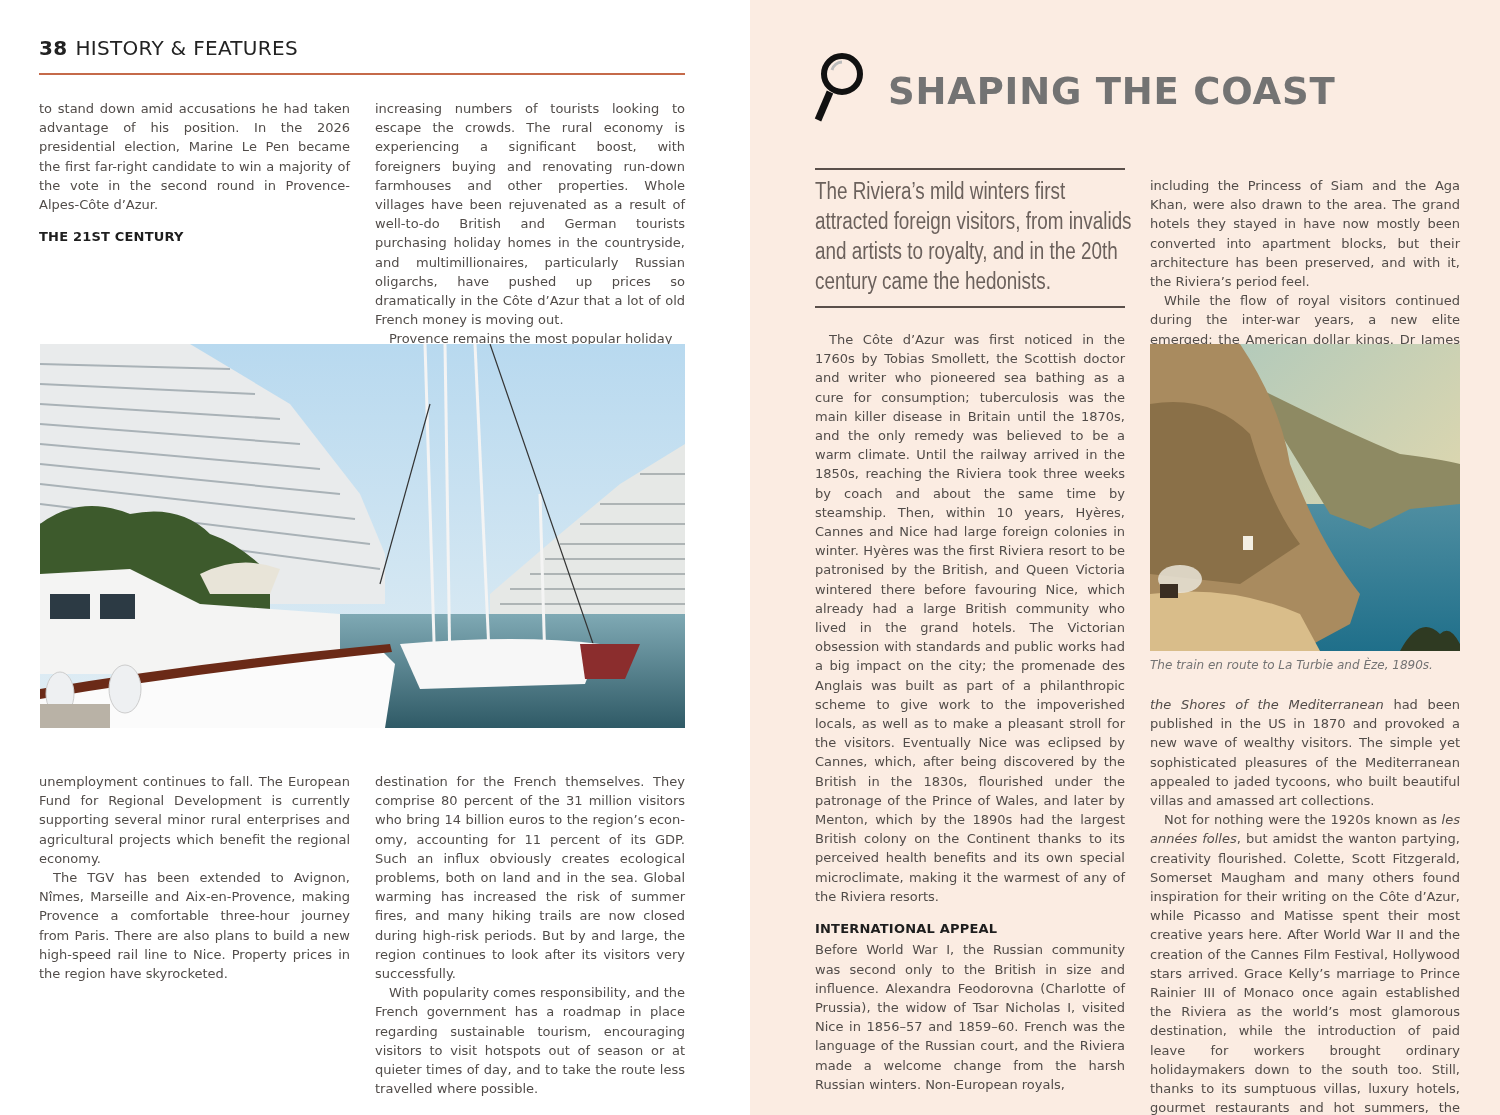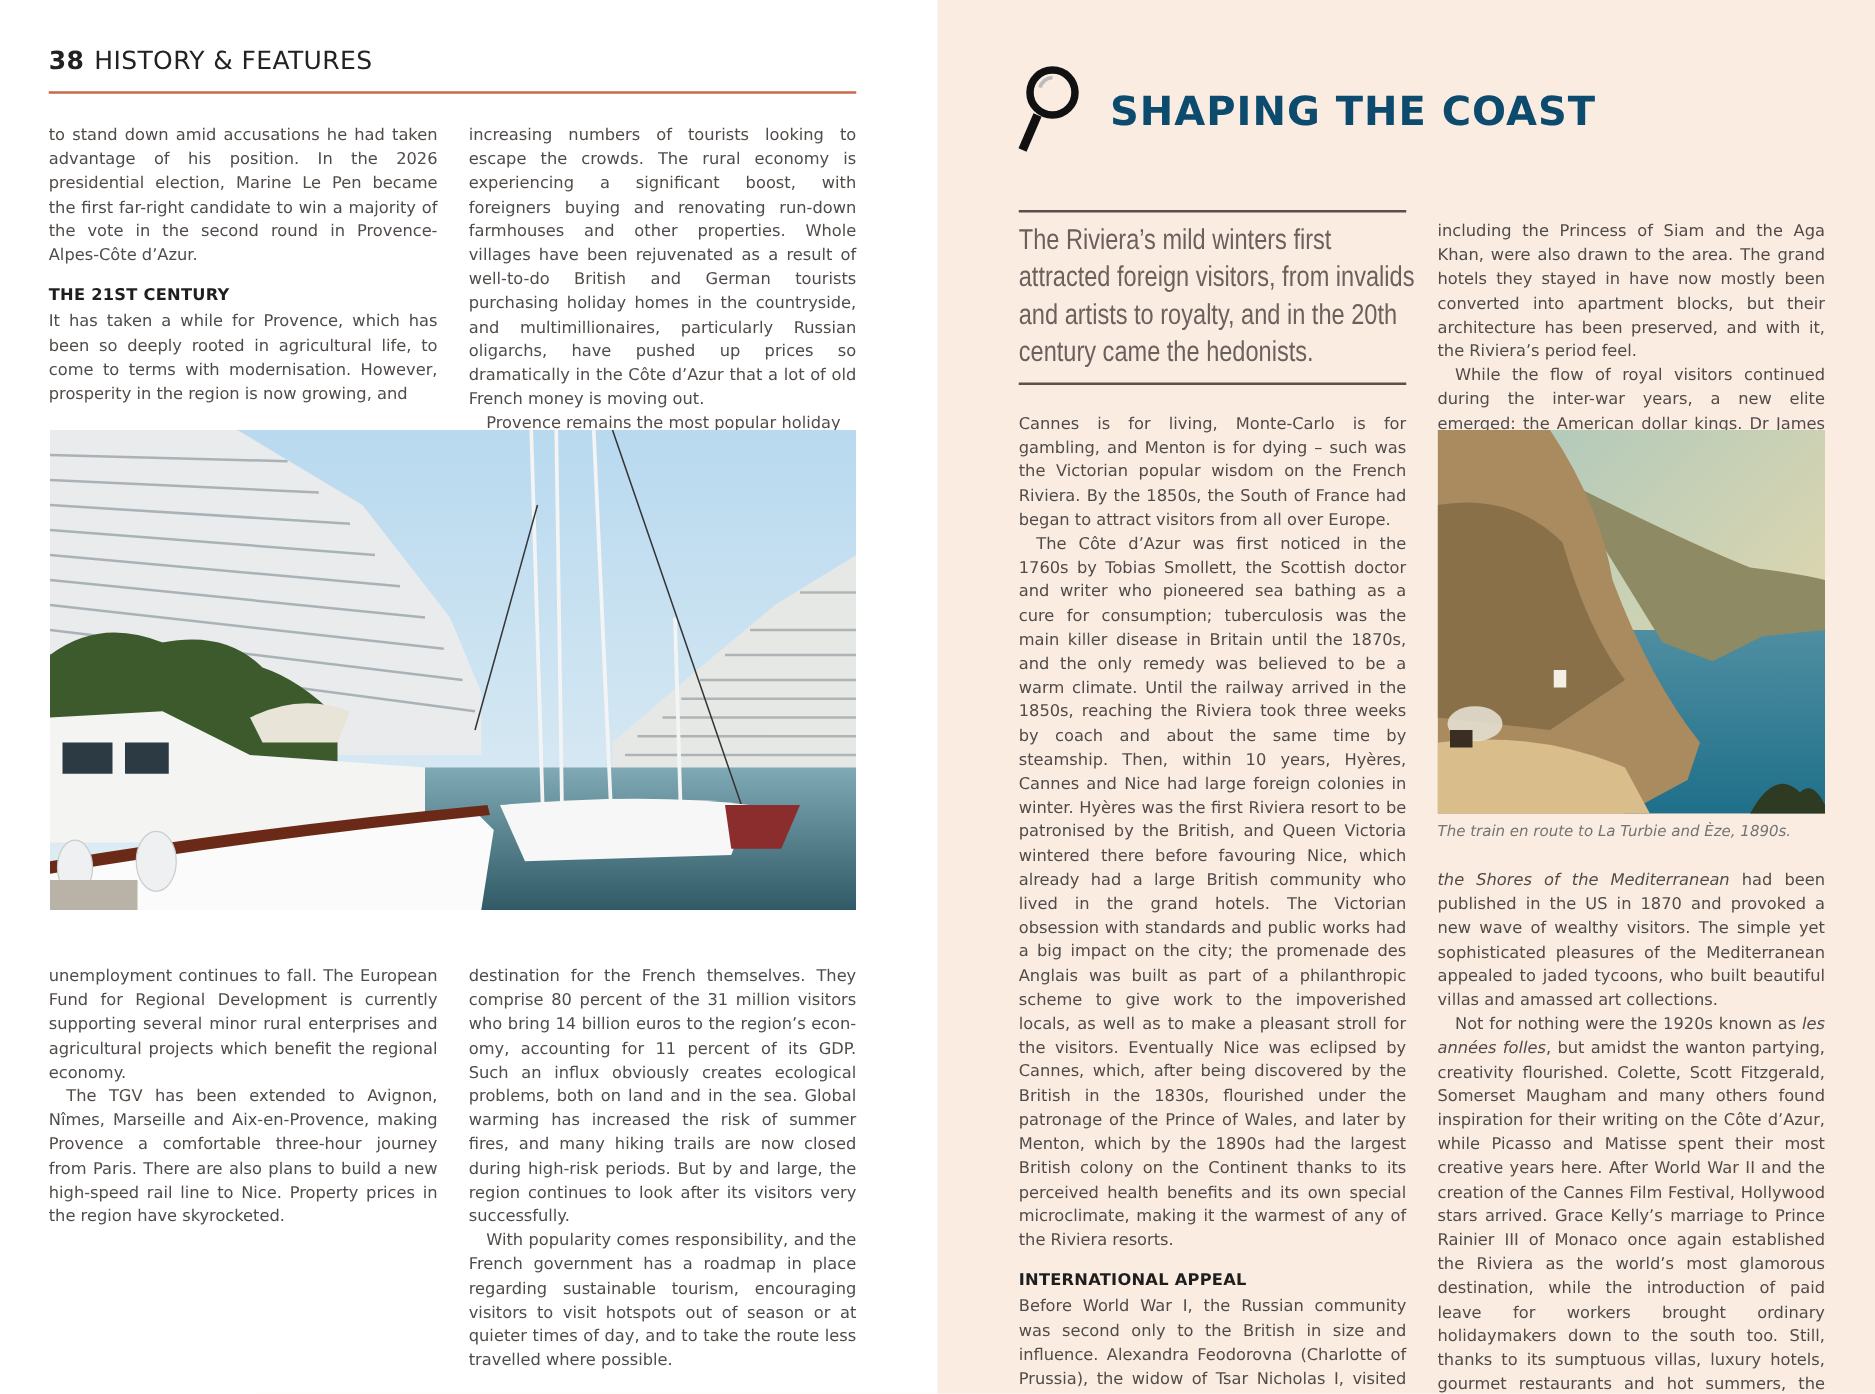--- a/index.html
+++ b/index.html
@@ -13,39 +13,38 @@
 
   .col { position:absolute; font-size:13px; line-height:19.2px; color:#514c49; text-align:justify; hyphens:manual; }
   .col p { margin:0; }
   .col p.indent { text-indent:14px; }
   .col h3 { margin:13px 0 2px 0; font-size:13px; font-weight:bold; color:#1e1e1e; letter-spacing:0.2px; text-align:left; }
   .col em { font-style:italic; }
 
   .photo { position:absolute; overflow:hidden; }
   .caption { position:absolute; font-size:12px; font-style:italic; color:#737373; white-space:nowrap; }
 
-  .feature-title { position:absolute; left:888px; top:70px; font-size:32px; font-weight:bold; color:#0c4a6e; letter-spacing:0.8px; }
+  .feature-title { position:absolute; left:888px; top:70px; font-size:37px; font-weight:bold; color:#737373; letter-spacing:0.8px; }
   .magnifier { position:absolute; left:810px; top:50px; width:60px; height:80px; }
 
   .pull-rule { position:absolute; left:815px; width:310px; height:2px; background:#5a4f4a; }
   .pull-quote { position:absolute; left:815px; top:176px; width:320px; font-size:23px; line-height:30px; color:#6b615c; font-family:"Liberation Sans Narrow","Liberation Sans", sans-serif; transform:scaleX(0.82); transform-origin:left top; width:390px; }
 </style>
 </head>
 <body>
 
 <div class="page-left">
   <div class="running-head">
     <span class="num">38</span><span>HISTORY &amp; FEATURES</span>
   </div>
   <div class="head-rule"></div>
 
   <div class="col" id="l-top1" style="left:39px; top:99px; width:311px;">
       <p><span>to stand down amid accusations he had taken advantage of his position. In the 2026 presiden­tial election, Marine Le Pen became the first far-right candidate to win a majority of the vote in the second round in Provence-Alpes-Côte d’Azur.</span></p>
       <h3>THE 21ST CENTURY</h3>
-      <p><span>It has taken a while for Provence, which has been so deeply rooted in agricultural life, to come to terms with modernisation. However, prosperity in the region is now growing, and</span></p>
     </div>
   <div class="col" id="l-top2" style="left:375px; top:99px; width:310px;">
       <p><span>increasing numbers of tourists looking to escape the crowds. The rural economy is experiencing a significant boost, with foreigners buying and renovating run-down farmhouses and other properties. Whole villages have been rejuvenated as a result of well-to-do British and German tourists purchasing holiday homes in the countryside, and multimillionaires, particularly Russian oligarchs, have pushed up prices so dramatically in the Côte d’Azur that a lot of old French money is moving out.</span></p>
       <p class="indent"><span>Provence remains the most popular holiday</span></p>
     </div>
 
   <div class="photo" style="left:40px; top:344px; width:645px; height:384px;">
     <svg width="645" height="384" viewBox="0 0 645 384" xmlns="http://www.w3.org/2000/svg">
       <defs>
         <linearGradient id="sky" x1="0" y1="0" x2="0" y2="1">
@@ -132,21 +131,20 @@
   <path d="M22 20 A11 11 0 0 1 32 12" fill="none" stroke="#bbb" stroke-width="3"></path>
   <line x1="20" y1="42" x2="8" y2="70" stroke="#111" stroke-width="7" stroke-linecap="butt"></line>
 </svg>
 <div class="feature-title">SHAPING THE COAST</div>
 
 <div class="pull-rule" style="top:168px;"></div>
 <div class="pull-quote">The Riviera’s mild winters first attracted foreign visitors, from invalids and artists to royalty, and in the 20th century came the hedonists.</div>
 <div class="pull-rule" style="top:306px;"></div>
 
 <div class="col" id="r-col1" style="left:815px; top:330px; width:310px;">
-    <p><span>Cannes is for living, Monte-Carlo is for gambling, and Menton is for dying – such was the Victorian popular wisdom on the French Riviera. By the 1850s, the South of France had began to attract visi­tors from all over Europe.</span></p>
     <p class="indent"><span>The Côte d’Azur was first noticed in the 1760s by Tobias Smollett, the Scottish doctor and writer who pioneered sea bathing as a cure for consumption; tuberculosis was the main killer disease in Britain until the 1870s, and the only remedy was believed to be a warm climate. Until the railway arrived in the 1850s, reaching the Riviera took three weeks by coach and about the same time by steamship. Then, within 10 years, Hyères, Cannes and Nice had large foreign colonies in winter. Hyères was the first Riviera resort to be patronised by the British, and Queen Victoria wintered there before favouring Nice, which already had a large British community who lived in the grand hotels. The Victorian obsession with standards and public works had a big impact on the city; the prom­enade des Anglais was built as part of a philanthropic scheme to give work to the impoverished locals, as well as to make a pleasant stroll for the visitors. Eventually Nice was eclipsed by Cannes, which, after being discovered by the British in the 1830s, flour­ished under the patronage of the Prince of Wales, and later by Menton, which by the 1890s had the largest British colony on the Continent thanks to its perceived health benefits and its own special microclimate, making it the warmest of any of the Riviera resorts.</span></p>
     <h3>INTERNATIONAL APPEAL</h3>
     <p><span>Before World War I, the Russian community was second only to the British in size and influence. Alexandra Feodorovna (Charlotte of Prussia), the widow of Tsar Nicholas I, visited Nice in 1856–57 and 1859–60. French was the language of the Russian court, and the Riviera made a welcome change from the harsh Russian winters. Non-European royals,</span></p>
   </div>
 <div class="col" id="r-col2top" style="left:1150px; top:176px; width:310px;">
     <p><span>including the Princess of Siam and the Aga Khan, were also drawn to the area. The grand hotels they stayed in have now mostly been converted into apartment blocks, but their architecture has been preserved, and with it, the Riviera’s period feel.</span></p>
     <p class="indent"><span>While the flow of royal visitors continued during the inter-war years, a new elite emerged: the American dollar kings. Dr James Bennett’s </span><em>Winter and Spring on</em></p>
   </div>
 
 <div class="photo" style="left:1150px; top:344px; width:310px; height:307px;">

